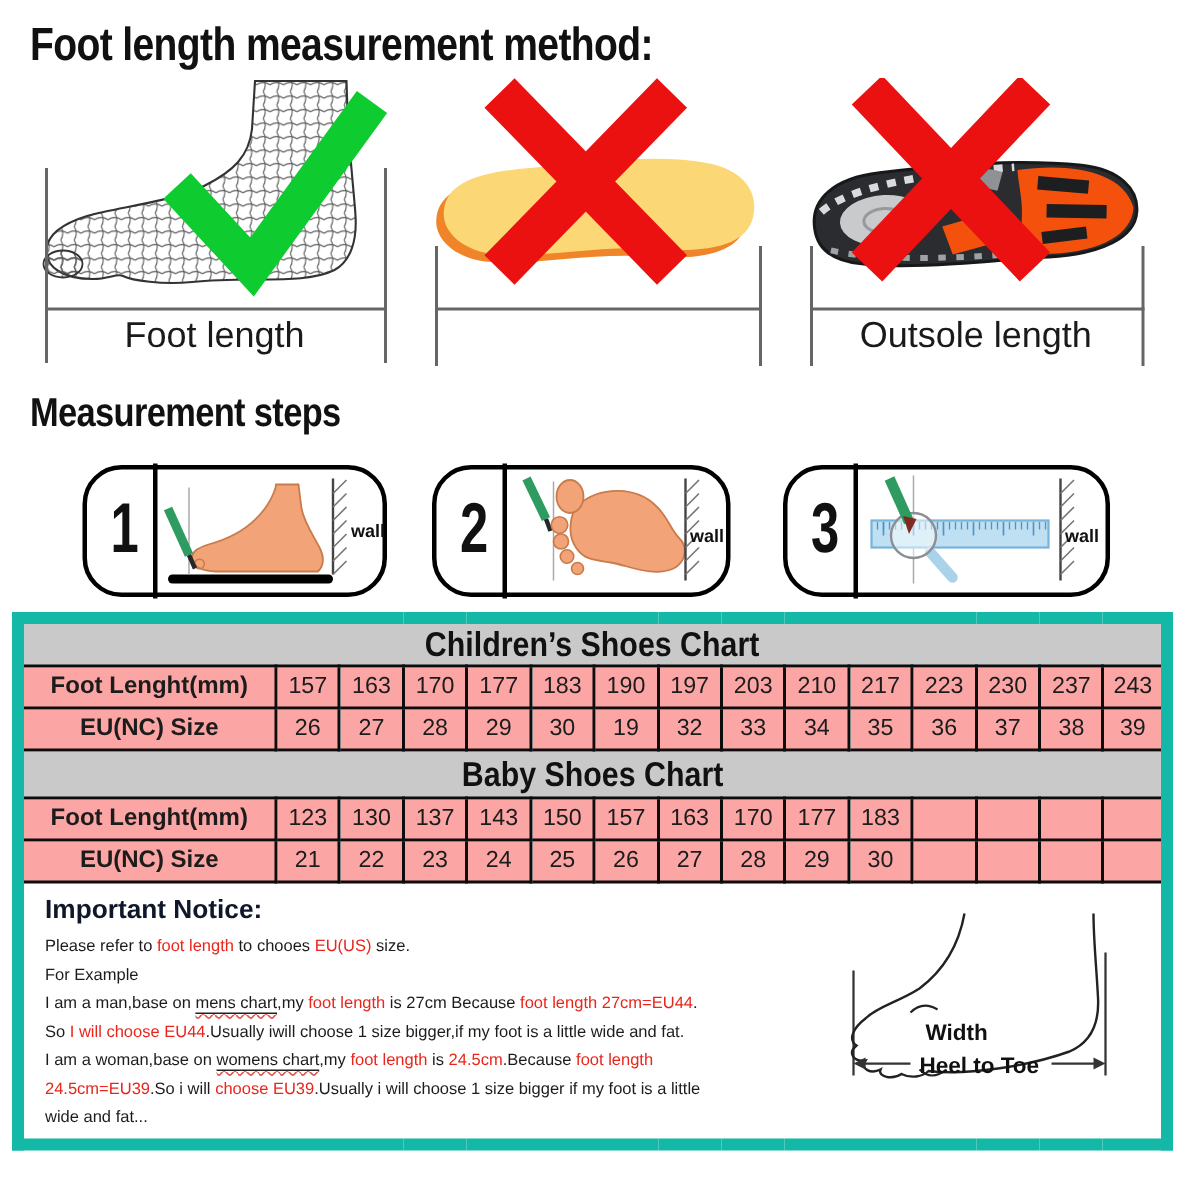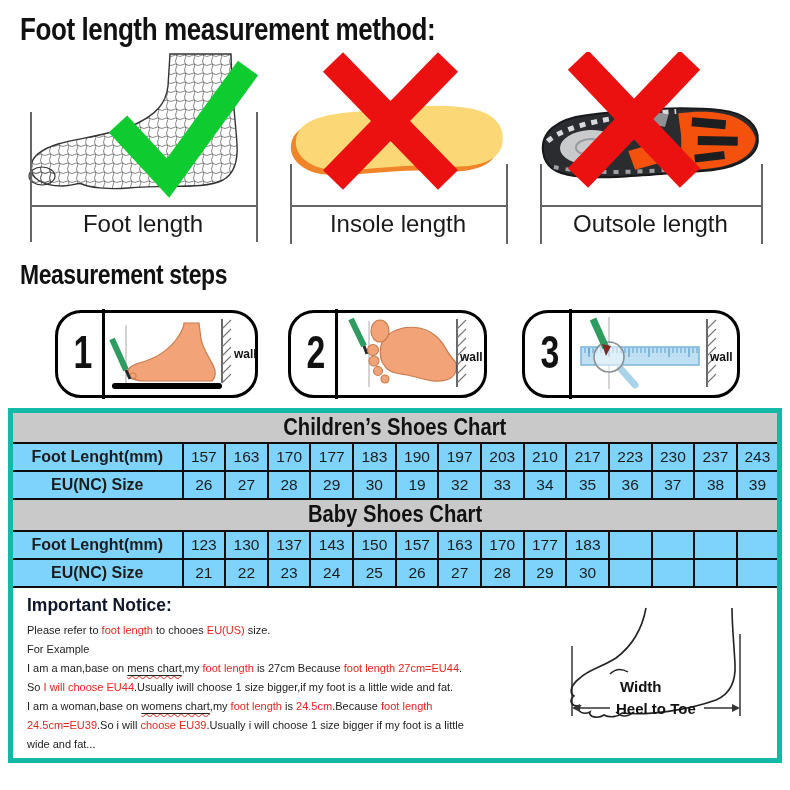--- a/index.html
+++ b/index.html
@@ -26,25 +26,25 @@
 
   
   .steps { position:absolute; top:308px; left:0; width:790px; height:96px; }
   .step-box { position:absolute; top:2px; height:88px; border:3.5px solid #000; border-radius:26px; background:#fff; }
   #s1 { left:55px; width:203px; } #s2 { left:288px; width:199px; } #s3 { left:522px; width:218px; }
   .step-num { position:absolute; left:7px; top:15px; width:36px; text-align:center; font-size:47px; font-weight:700; transform:scaleX(0.72); line-height:1; }
   .step-div { position:absolute; left:44px; top:-4px; bottom:-4px; width:3px; background:#000; }
   .step-art { position:absolute; left:48px; top:0; bottom:0; right:2px; }
 
   
-  table.size-table { position:absolute; left:8px; top:408px; width:774px; border-collapse:collapse; table-layout:fixed; border:5px solid #14b8a6; background:#fff; }
+  table.size-table { position:absolute; left:8px; top:408px; width:774px; border-collapse:collapse; table-layout:fixed; border:8px solid #14b8a6; background:#fff; }
   table.size-table td { border:2px solid #0d0d0d; text-align:center; vertical-align:middle; overflow:hidden; }
   tr.chart-head td { background:#c9c9c9; height:32px; }
   tr.chart-head span { display:inline-block; font-size:23px; font-weight:700; transform:scaleX(0.88); white-space:nowrap; }
-  tr.data-row td { height:28px; font-size:15.5px; color:#1c1c1c; background:#7dd3fc; }
+  tr.data-row td { height:28px; font-size:15.5px; color:#1c1c1c; background:#fca5a5; }
   tr.data-row td.row-label { font-weight:700; font-size:16px; }
   .red-text { color:#e8261c; }
 
   
   td.notice-cell { height:160px; padding:0; }
   .notice-wrap { position:relative; width:100%; height:100%; padding:7px 12px 4px 14px; text-align:left; }
   .notice-heading { font-size:17.5px; font-weight:700; color:#0f172a; margin-bottom:5px; }
   .nline { font-size:11px; line-height:19px; color:#1c1c1c; white-space:nowrap; }
   .nred { color:#e8261c; }
   .uwrap { text-decoration:underline wavy #e05a50; text-underline-offset:3px;margin-top:40px; }
@@ -83,21 +83,20 @@
         <path d="M13,93 C15,75 35,68 70,65 C115,61 155,55 190,62 C213,67 223,81 219,98 C215,115 193,122 155,119 C115,116 75,126 43,122 C25,119 11,107 13,93 Z" fill="#f08428"></path>
         <path d="M18,88 C20,70 40,63 75,60 C120,56 160,50 195,57 C218,62 228,76 224,93 C220,110 198,117 160,114 C120,111 80,121 48,117 C30,114 16,102 18,88 Z" fill="#fbd875"></path>
         <g>
           <line x1="55" y1="10" x2="170" y2="128" stroke="#ec1111" stroke-width="28"></line>
           <line x1="170" y1="10" x2="55" y2="128" stroke="#ec1111" stroke-width="28"></line>
         </g>
       </svg>
       <div class="bracket-v left"></div>
       <div class="bracket-v right"></div>
       <div class="bracket-h"></div>
-      <div class="method-caption">Insole length</div>
     </div>
 
     <div class="method" id="m-outsole">
       <svg class="art" width="245" height="152" viewBox="0 0 245 152">
         <g transform="rotate(-3 120 95)">
           <path d="M15,95 C13,75 30,62 60,60 C100,57 150,55 195,62 C220,66 232,80 230,95 C228,112 205,122 170,122 C130,122 80,126 45,120 C25,117 16,108 15,95 Z" fill="#2a2c2f" stroke="#17181a" stroke-width="2"></path>
           <path d="M20,84 C40,68 90,62 150,61" fill="none" stroke="#d8dadc" stroke-width="5" stroke-dasharray="6 6"></path>
           <path d="M25,110 C60,120 120,120 170,118" fill="none" stroke="#9fa2a5" stroke-width="4" stroke-dasharray="5 7"></path>
           <ellipse cx="62" cy="92" rx="30" ry="17" fill="#c8cacc"></ellipse>
           <ellipse cx="62" cy="92" rx="14" ry="8" fill="none" stroke="#97999c" stroke-width="2"></ellipse>

